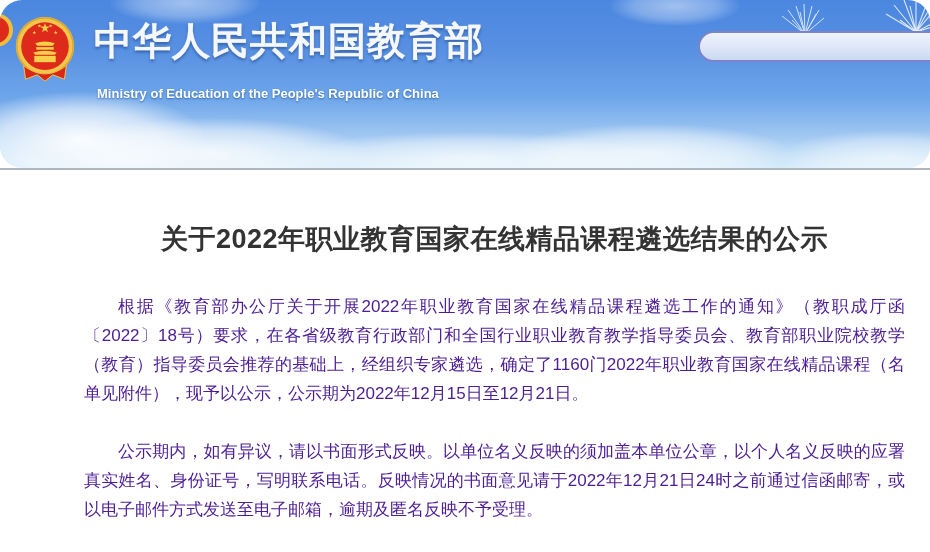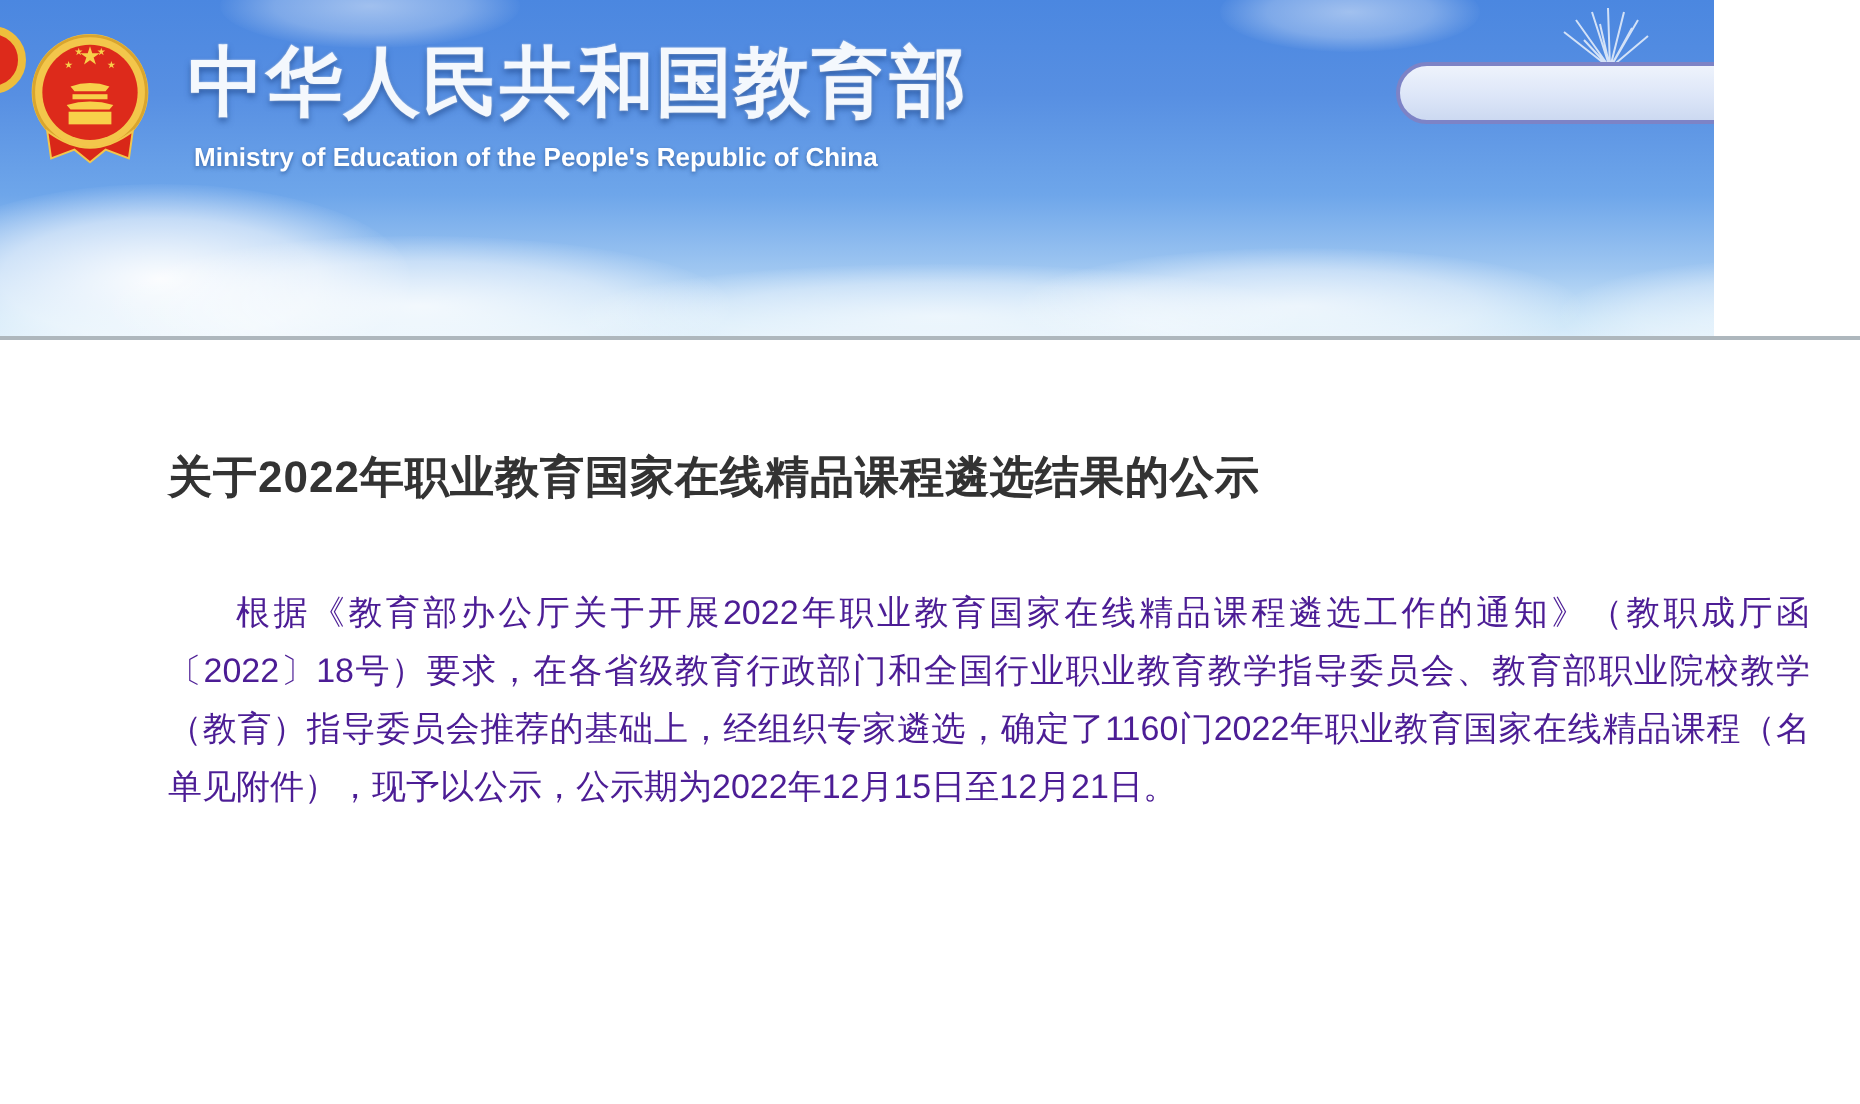--- a/index.html
+++ b/index.html
@@ -1,23 +1,24 @@
 <!DOCTYPE html>
 <html><head>
 <meta charset="utf-8">
 <style>
   * { margin:0; padding:0; box-sizing:border-box; }
   html,body { width:930px; height:552px; overflow:hidden; }
   body { font-family:"Liberation Sans","DejaVu Sans",sans-serif; background:#ffffff; position:relative; }
 
   
   .sky {
-    position:relative; width:857px; height:168px;
+    position:relative; width:930px; height:168px;
     background:linear-gradient(180deg,#4b87e0 0%,#578fe2 28%,#6ea6ea 58%,#9ec6f1 80%,#cbe5f8 95%,#d8ecfa 100%);
     overflow:hidden;
+    border-radius:22px;
   }
   .cloud { position:absolute; border-radius:50%; pointer-events:none;
     background:radial-gradient(ellipse at center, rgba(255,255,255,0.95) 0%, rgba(255,255,255,0.55) 45%, rgba(255,255,255,0) 72%); }
   .c1 { left:-45px; top:92px;  width:250px; height:95px; }
   .c2 { left:55px;  top:118px; width:310px; height:70px; opacity:.85; }
   .c3 { left:290px; top:132px; width:360px; height:52px; opacity:.7; }
   .c4 { left:510px; top:124px; width:280px; height:58px; opacity:.75; }
   .c5 { left:110px; top:-18px; width:150px; height:42px; opacity:.5; }
   .c6 { left:610px; top:-14px; width:130px; height:40px; opacity:.5; }
   .c7 { left:780px; top:130px; width:220px; height:55px; opacity:.6; }
@@ -27,21 +28,21 @@
     border-radius:50%; background:#dd2a1b; border:4px solid #eebe3c;
   }
   .emblem { position:absolute; left:10px; top:13px; width:70px; height:76px; cursor:pointer; }
 
   .brand { position:absolute; left:94px; top:16px; cursor:pointer; }
   .site-title {
     font-size:38px; font-weight:bold; letter-spacing:1px; color:#f4f8fd; white-space:nowrap;
     text-shadow:0 2px 3px rgba(22,62,128,.6), 0 0 1px rgba(255,255,255,.9);
   }
   .site-subtitle {
-    margin-top:4px; padding-left:3px; font-size:13px; font-weight:bold; color:#ffffff; white-space:nowrap;
+    margin-top:19px; padding-left:3px; font-size:13px; font-weight:bold; color:#ffffff; white-space:nowrap;
     text-shadow:0 1px 2px rgba(28,70,135,.65);
   }
 
   .search {
     position:absolute; left:698px; top:31px; width:300px; height:31px;
     border:2px solid #7d83c6; border-radius:16px; outline:none;
     background:linear-gradient(180deg,#eef3fc 0%,#dde6f8 55%,#ccd9f1 100%);
     padding:0 14px; font-size:14px; color:#335;
   }
   .dandelion { position:absolute; pointer-events:none; }
@@ -55,21 +56,21 @@
   .breadcrumb a { color:#7b7b7b; text-decoration:none; cursor:pointer; }
   .breadcrumb .sep { margin:0 10px; color:#9a9a9a; font-size:11px; }
 
   
   .panel {
     width:930px; height:384px; background:#ffffff;
     border-top:2px solid #aeb7bd; padding-top:56px;
   }
   .article { margin:0 25px 0 84px; }
   .article h1 {
-    font-size:22px; line-height:26px; font-weight:bold;
+    text-align:center; font-size:27px; line-height:26px; font-weight:bold;
     color:#333333; margin:0 0 40px 0; letter-spacing:0.5px;
   }
   .article p {
     font-size:17px; line-height:29px; color:#4c1d95;
     text-indent:2em; text-align:justify; margin:0 0 29px 0;
   }
 </style>
 </head>
 <body>
 
@@ -125,14 +126,15 @@
   </svg>
 
   <input class="search" type="text" value="" style="">
 
 </header>
 
 <main class="panel">
   <article class="article">
     <h1>关于2022年职业教育国家在线精品课程遴选结果的公示</h1>
     <p>根据《教育部办公厅关于开展2022年职业教育国家在线精品课程遴选工作的通知》（教职成厅函〔2022〕18号）要求，在各省级教育行政部门和全国行业职业教育教学指导委员会、教育部职业院校教学（教育）指导委员会推荐的基础上，经组织专家遴选，确定了1160门2022年职业教育国家在线精品课程（名单见附件），现予以公示，公示期为2022年12月15日至12月21日。</p>
+    <p>公示期内，如有异议，请以书面形式反映。以单位名义反映的须加盖本单位公章，以个人名义反映的应署真实姓名、身份证号，写明联系电话。反映情况的书面意见请于2022年12月21日24时之前通过信函邮寄，或以电子邮件方式发送至电子邮箱，逾期及匿名反映不予受理。</p>
   </article>
 </main>
 
 </body></html>

